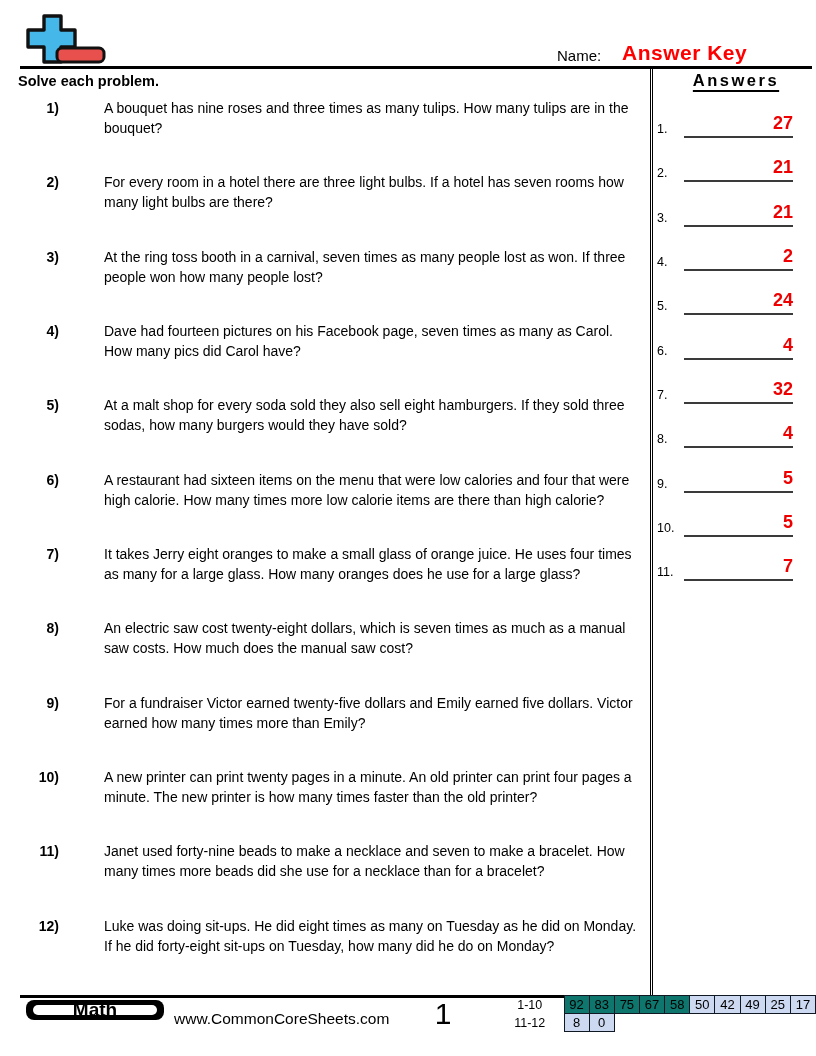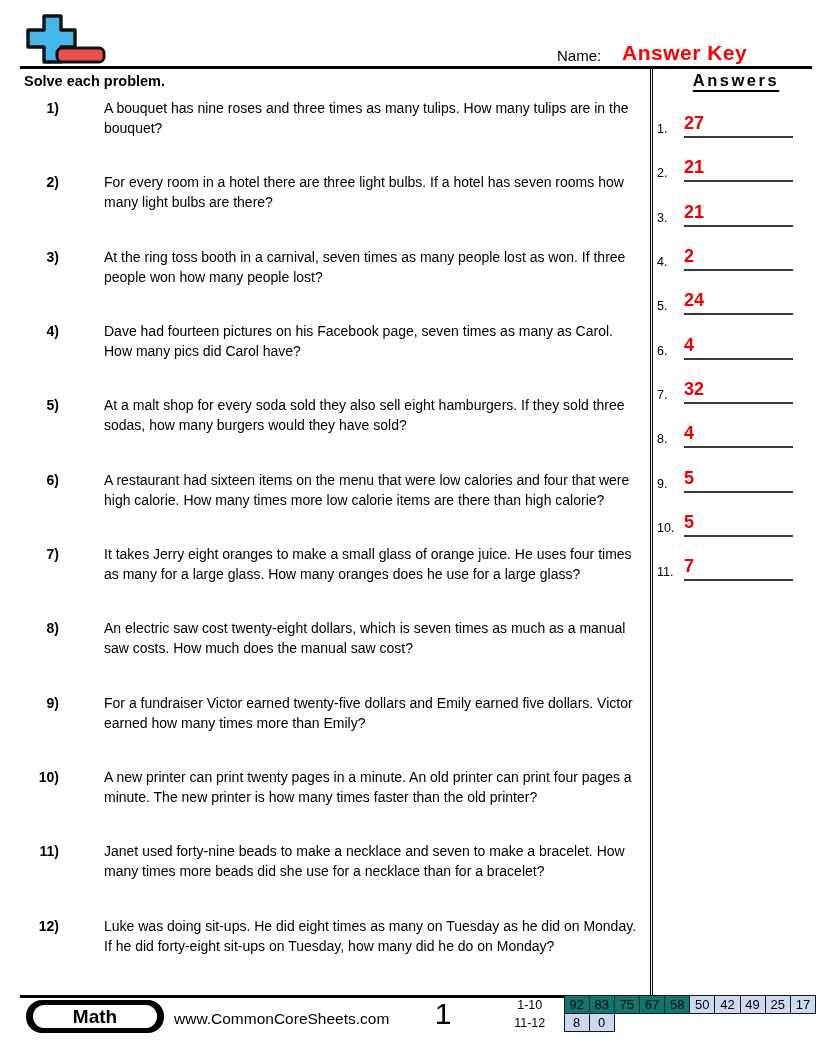--- a/index.html
+++ b/index.html
@@ -6,39 +6,39 @@
   .page{
     position:relative;width:816px;height:1056px;background:#ffffff;
     font-family:"Liberation Sans",sans-serif;color:#000;overflow:hidden;
   }
   
   .logo{position:absolute;left:24px;top:12px;width:110px;height:56px;}
   .title{position:absolute;left:0;top:45px;width:660px;text-align:center;font-size:17px;letter-spacing:.2px;}
   .name-label{position:absolute;left:557px;top:47px;font-size:15px;}
   .answer-key{position:absolute;left:622px;top:41px;font-size:21px;font-weight:700;color:var(--key-red);letter-spacing:.5px;}
   .header-line{position:absolute;left:20px;right:4px;top:66px;height:2.5px;background:#000;}
-  .instructions{position:absolute;left:18px;top:73px;font-size:14.5px;font-weight:700;margin-left:6px;}
+  .instructions{position:absolute;left:18px;top:73px;font-size:14.5px;font-weight:700;}
   
   .problem{position:absolute;left:24px;width:620px;display:flex;font-size:14px;line-height:20px;}
   .pnum{flex:none;width:35px;text-align:right;font-weight:700;margin-right:9px;}
   .ptext{width:572px;margin-left:36px;}
   
   .vdivider{position:absolute;left:650px;top:66px;height:930px;width:3px;
     border-left:1.6px solid #000;border-right:1.6px solid #000;box-sizing:border-box;background:transparent;}
   
   .answers-title{position:absolute;left:660px;top:71px;width:152px;text-align:center;
     font-weight:700;font-size:16.5px;letter-spacing:2.5px;
     text-decoration:underline;text-decoration-thickness:2px;text-underline-offset:4px;}
   .answer-row{position:absolute;left:657px;width:136px;height:28px;}
   .anum{position:absolute;left:0;bottom:2px;font-size:12.5px;}
-  .aline{position:absolute;left:27px;right:0;top:0;bottom:0;border-bottom:2px solid #3a3a3a;text-align:left;}
+  .aline{position:absolute;left:27px;right:0;top:0;bottom:0;border-bottom:2px solid #3a3a3a;text-align:right;}
   .aval{font-size:18px;font-weight:700;color:var(--answer-red);line-height:27px;}
   
   .footer-line{position:absolute;left:20px;top:995px;width:792px;height:2.5px;background:#000;}
-  .math-badge{position:absolute;left:26px;top:1000px;width:138px;height:33px;background:#000;border-radius:16px;}
+  .math-badge{position:absolute;left:26px;top:1000px;width:138px;height:20px;background:#000;border-radius:8px;}
   .math-pill{position:absolute;left:7px;right:7px;top:5px;bottom:5px;background:#fff;border-radius:999px;
     display:flex;align-items:center;justify-content:center;font-weight:700;font-size:19px;}
   .website{position:absolute;left:174px;top:1010px;font-size:15.5px;}
   .page-num{position:absolute;left:420px;top:997px;width:46px;text-align:center;font-size:30px;font-weight:400;}
   .score-table{position:absolute;left:500px;top:995px;border-collapse:collapse;}
   .score-table td{width:23px;height:17px;text-align:center;font-size:13px;padding:0 1px;
     border:1.4px solid #101824;background:#0f766e;font-family:"Liberation Sans",sans-serif;}
   .score-table td.lbl{border:none;background:transparent;width:62px;text-align:center;
     padding-right:5px;font-size:12.5px;}
   .score-table td.hl{background:var(--highlight-blue);}

